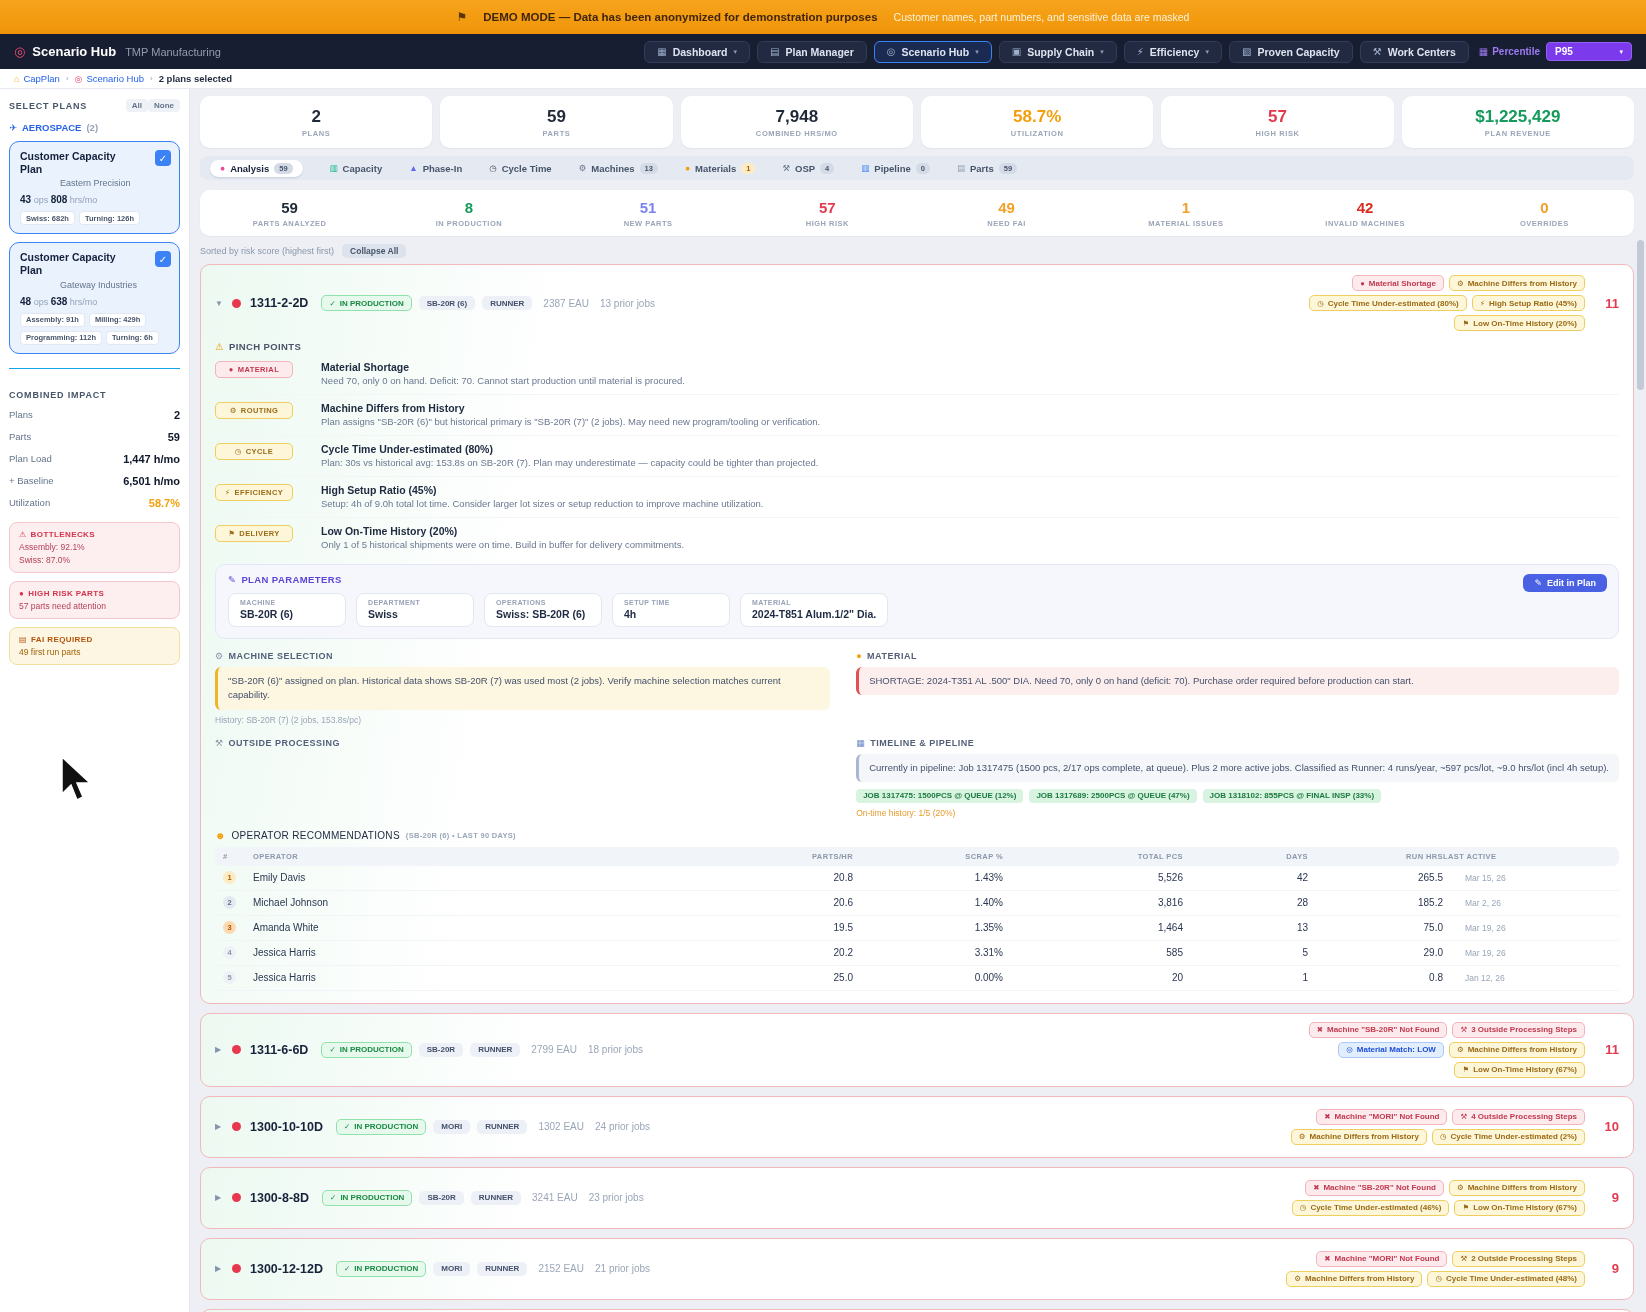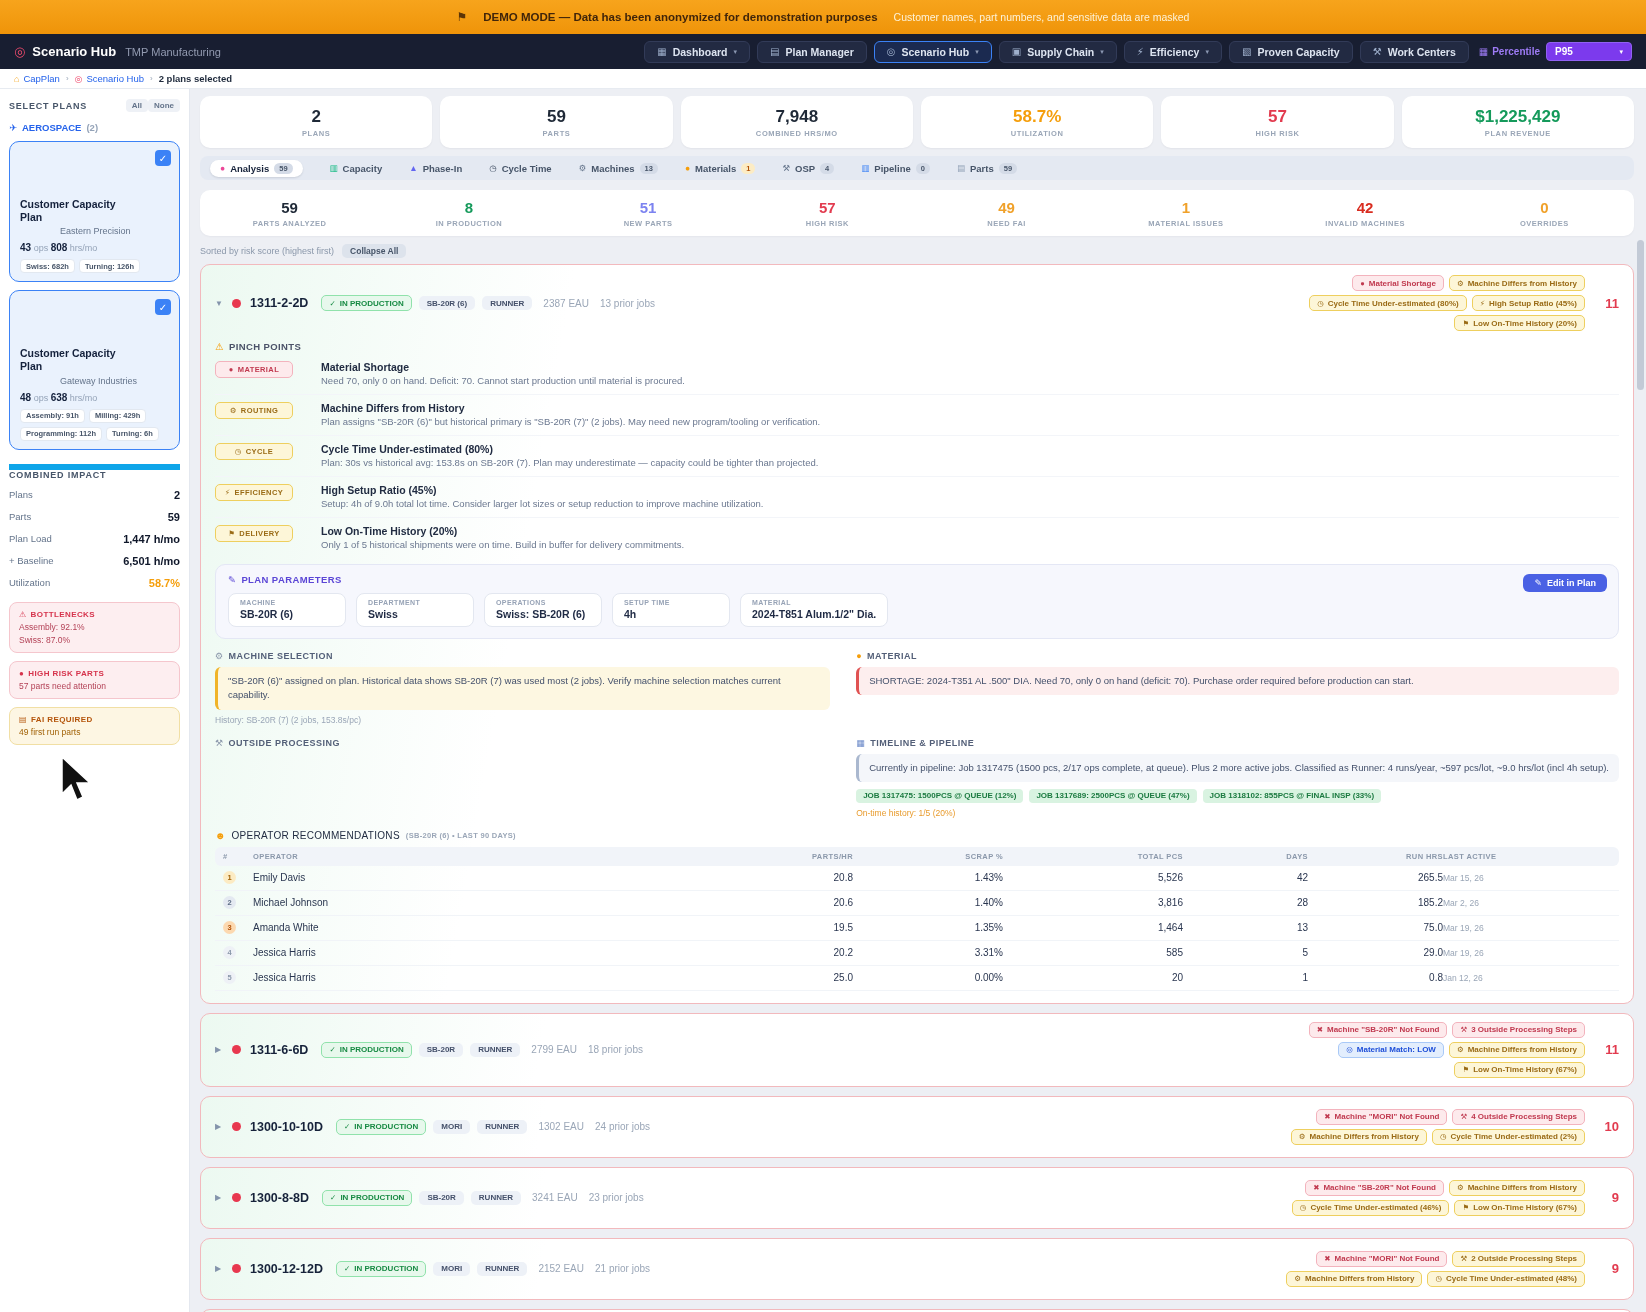--- a/index.html
+++ b/index.html
@@ -45,29 +45,29 @@
   .main { flex:1; padding:7px 12px 0 10px; overflow:hidden; }
 
   
   .sb-head { display:flex; align-items:center; }
   .sb-title { font-size:9px; font-weight:800; letter-spacing:.8px; color:#475569; }
   .sb-btns { margin-left:auto; display:flex; }
   .sb-chip { background:#eef1f6; border-radius:4px; padding:2px 6px; font-size:8px; font-weight:bold; color:#64748b; cursor:pointer;}
   .sb-group { display:flex; align-items:center; gap:5px; margin-top:10px; font-size:9.5px; font-weight:800; color:#2563eb; }
   .sb-group .g-count { color:#94a3b8; font-weight:600; }
   .plan-card { margin-top:8px; background:#eaf2fd; border:1.5px solid #3b82f6; border-radius:10px; padding:8px 10px; position:relative; cursor:pointer;}
-  .pc-name { font-size:10.5px; font-weight:800; color:#14213c; width:118px; line-height:1.25;margin-top:48px;}
+  .pc-name { font-size:10.5px; font-weight:800; color:#14213c; width:118px; line-height:1.25;}
   .pc-cust { font-size:9px; color:#64748b; margin-top:2px;padding-left:40px; }
   .pc-stats { margin-top:6px; font-size:9px; color:#94a3b8; }
   .pc-stats b { color:#14213c; font-size:10px; }
   .pc-tags { display:flex; flex-wrap:wrap; gap:4px; margin-top:6px;font-weight:bold; }
   .pc-tag { background:#fff; border:1px solid #e2e8f0; color:#475569; font-size:7.5px; border-radius:4px; padding:1.5px 5px; }
   .pc-check { position:absolute; top:8px; right:8px; width:16px; height:16px; background:#3b82f6; border-radius:4px;
     color:#fff; font-size:10px; display:flex; align-items:center; justify-content:center; }
-  .impact { margin-top:14px; border-top:6px solid #0ea5e9; padding-top:0; }
+  .impact { margin-top:14px; border-top:1px solid #0ea5e9; padding-top:21px; }
   .imp-title { font-size:9px; font-weight:800; letter-spacing:.8px; color:#475569; margin-bottom:4px;}
   .imp-row { display:flex; justify-content:space-between; align-items:center; padding:5px 0; }
   .imp-lab { font-size:9.5px; color:#64748b; }
   .imp-val { font-size:11px; font-weight:800; color:#0f172a; }
   .imp-val.orange { color:#f59e0b; }
   .sb-alert { margin-top:8px; border-radius:8px; border:1px solid; padding:7px 9px; }
   .sb-alert .a-title { font-size:8px; font-weight:800; letter-spacing:.4px; display:flex; gap:4px; align-items:center;}
   .sb-alert .a-line { font-size:8.5px; margin-top:3px; }
   .sb-alert.red { background:#fdeef0; border-color:#f5c6cd; }
   .sb-alert.red .a-title { color:#d6334c; } .sb-alert.red .a-line { color:#b34156; }
@@ -169,21 +169,21 @@
   .op-grid { display:grid; grid-template-columns:30px 490px 110px 150px 180px 125px 135px 1fr; align-items:center; }
   .op-head { background:#f1f4f9; border-radius:6px; padding:5px 8px; margin-top:6px; }
   .op-head span { font-size:7.5px; font-weight:800; letter-spacing:.4px; color:#8b98ab; }
   .op-row { padding:5.5px 8px; border-bottom:1px solid #f1f4f8; }
   .num-r { text-align:right; }
   .rank { width:13px; height:13px; border-radius:50%; font-size:7.5px; font-weight:bold; display:flex; align-items:center; justify-content:center;}
   .rank.r1 { background:#fcebc3; color:#a16207; } .rank.r2 { background:#e4e9f1; color:#5b6b84; }
   .rank.r3 { background:#fcd9b0; color:#b45309; } .rank.r4,.rank.r5 { background:#eef1f6; color:#8b98ab; }
   .op-name { font-size:10px; color:#2a3650; }
   .op-val { font-size:10px; color:#2a3650; }
-  .op-date { font-size:8.5px; color:#9aa6b7; padding-left:0;}
+  .op-date { font-size:8.5px; color:#9aa6b7; padding-left:22px;}
 
   
   .cursor { position:absolute; left:60px; top:756px; z-index:50; pointer-events:none; }
   .scroll-track { position:absolute; right:2px; top:240px; width:7px; height:1060px; }
   .scroll-thumb { width:7px; height:150px; background:#c3cad6; border-radius:4px; }
 </style>
 </head>
 <body>
 
 <div class="banner">

